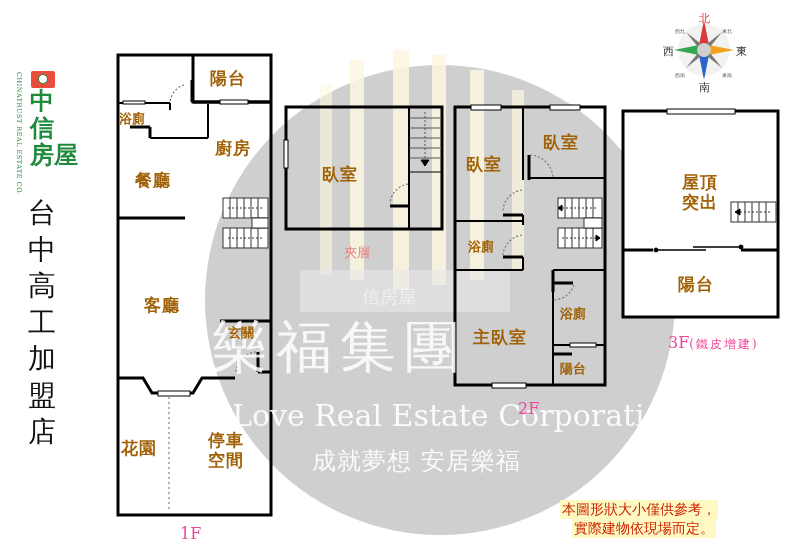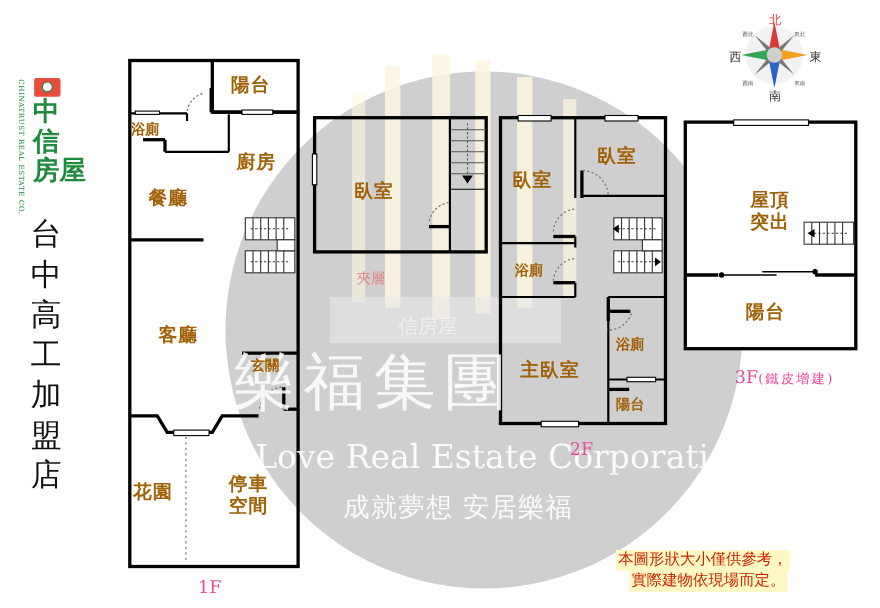--- a/index.html
+++ b/index.html
@@ -235,21 +235,21 @@
 <div class="room-label" style="left:144px;top:295px;">客廳</div>
 <div class="room-label small" style="left:228px;top:325px;">玄關</div>
 <div class="room-label" style="left:121px;top:438px;">花園</div>
 <div class="room-label" style="left:208px;top:430px;">
   <div>停車</div>
   <div>空間</div>
 </div>
 <div class="floor-label" style="left:180px;top:524px;">1F</div>
 
 <div class="room-label" style="left:322px;top:164px;">臥室</div>
-<div class="mezz-label" style="left:324px;top:244px;">夾層</div>
+<div class="mezz-label" style="left:344px;top:244px;">夾層</div>
 
 <div class="room-label" style="left:466px;top:154px;">臥室</div>
 <div class="room-label" style="left:543px;top:132px;">臥室</div>
 <div class="room-label small" style="left:468px;top:239px;">浴廁</div>
 <div class="room-label" style="left:473px;top:327px;">主臥室</div>
 <div class="room-label small" style="left:560px;top:306px;">浴廁</div>
 <div class="room-label small" style="left:560px;top:361px;">陽台</div>
 <div class="floor-label" style="left:518px;top:399px;">2F</div>
 
 <div class="room-label" style="left:682px;top:172px;">

